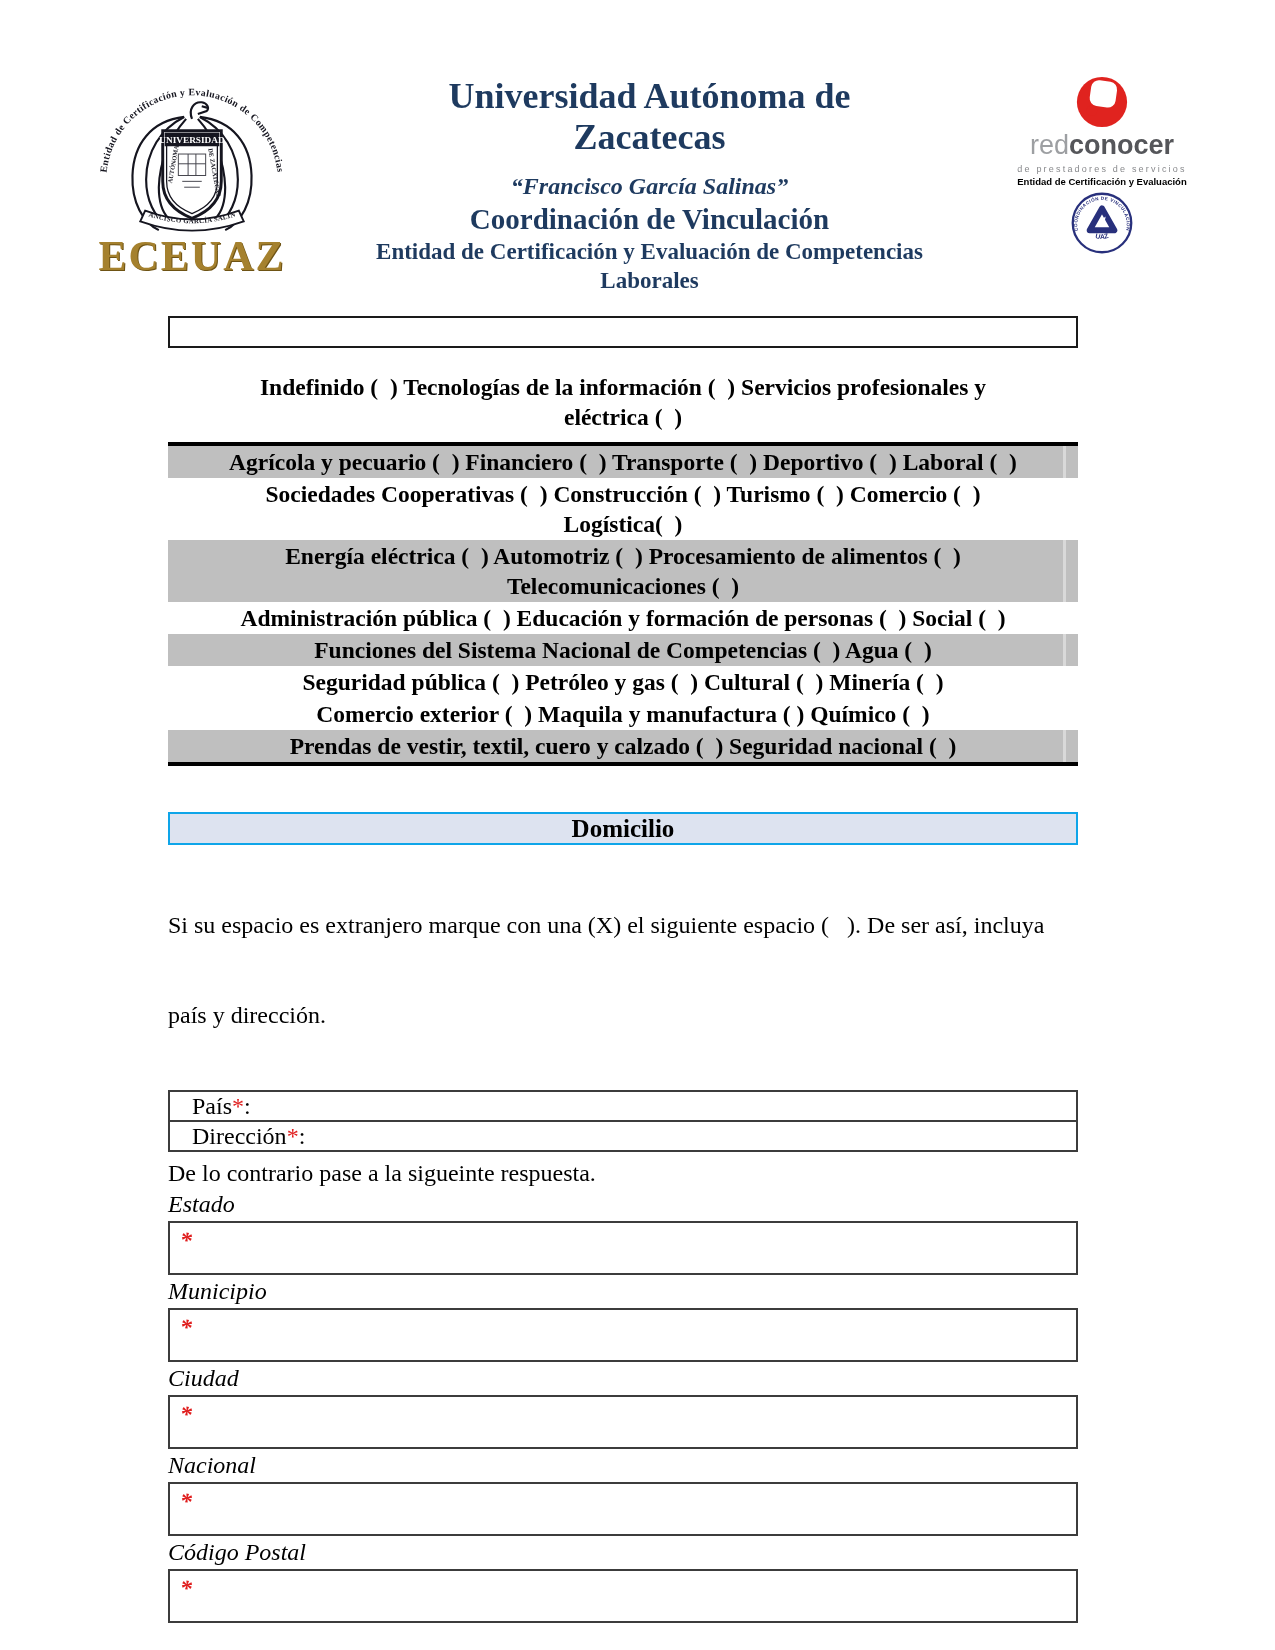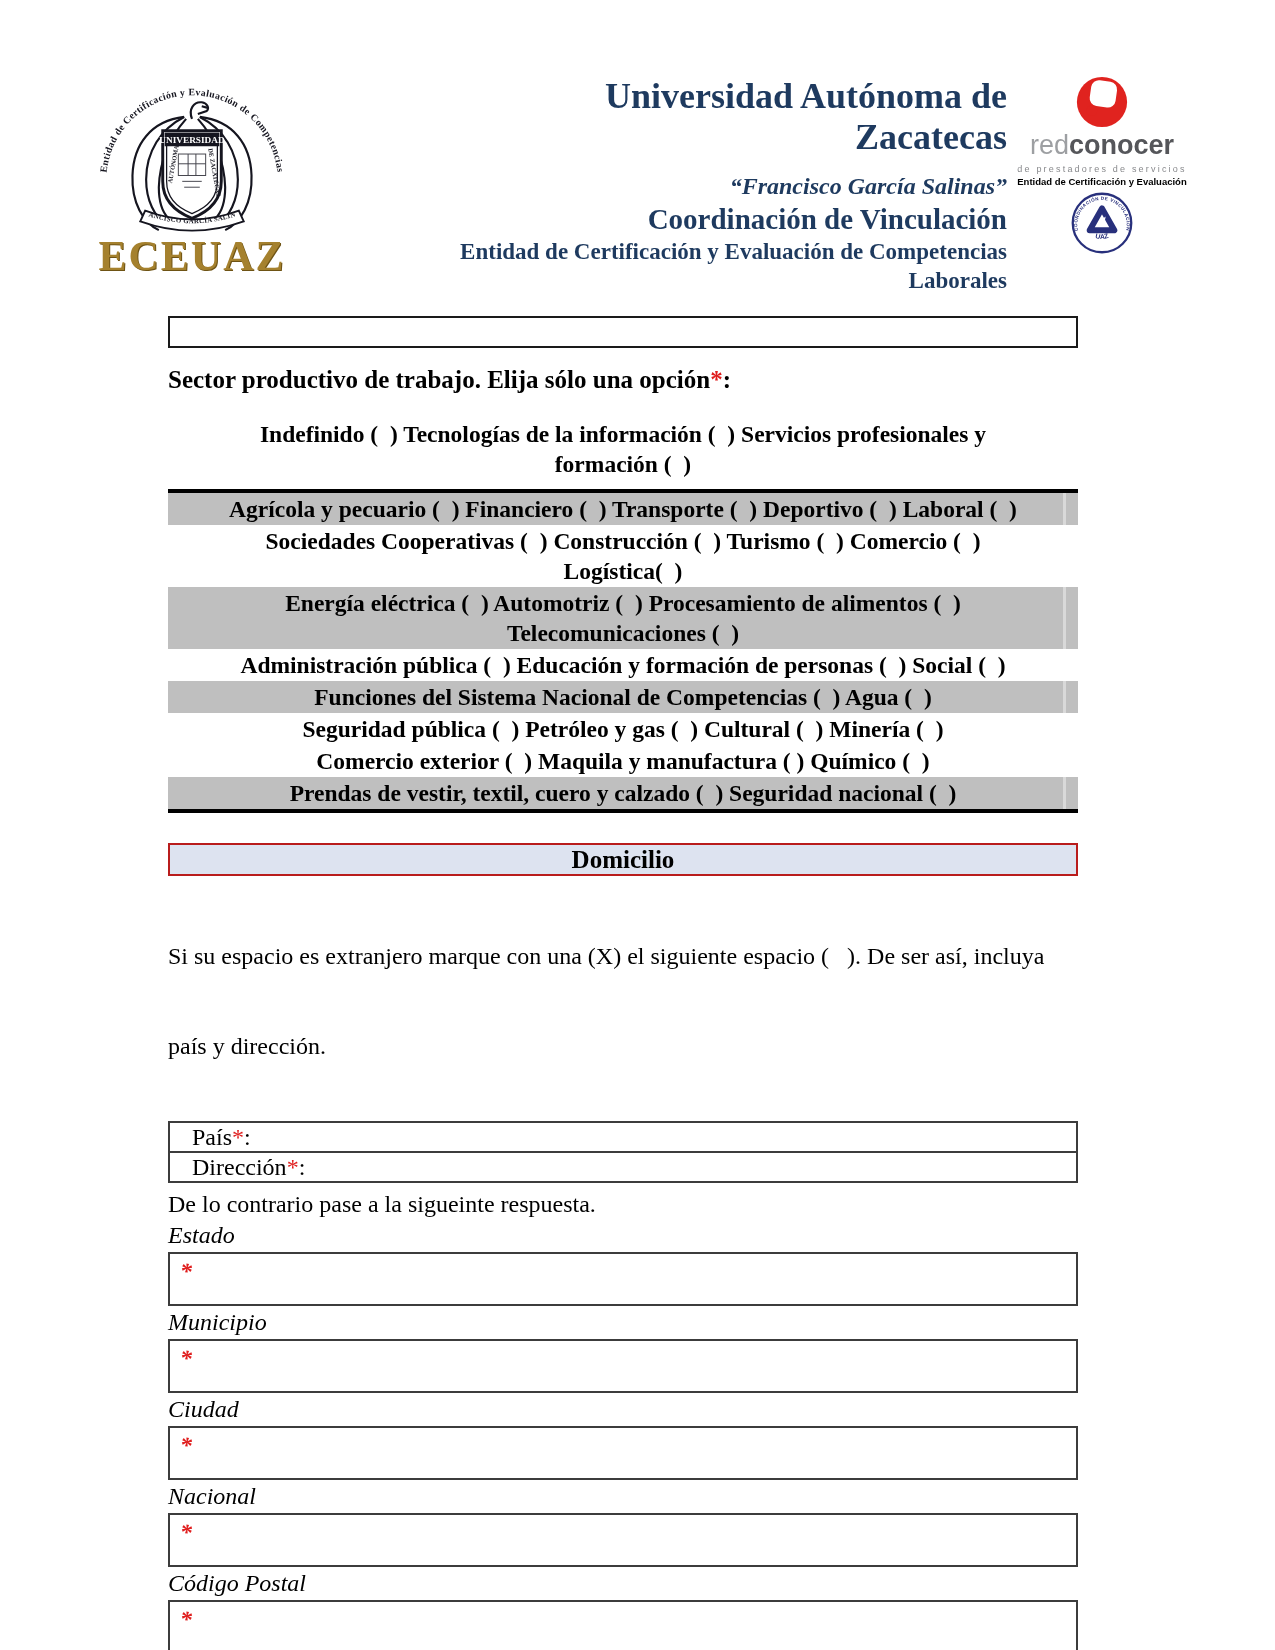--- a/index.html
+++ b/index.html
@@ -5,21 +5,21 @@
   html,body{margin:0;padding:0;background:#fff;}
   .page{position:relative;width:1275px;height:1650px;background:#ffffff;overflow:hidden;
         font-family:"Liberation Serif","DejaVu Serif",serif;color:#000;}
 
   
   .hdr{position:absolute;top:74px;left:92px;right:78px;display:flex;align-items:flex-start;}
   .crest-col{width:200px;flex:0 0 200px;text-align:center;}
   .crest-col svg{display:block;margin:0 auto;}
   .eceuaz{font-weight:bold;font-size:42px;letter-spacing:2px;color:#a5812e;line-height:40px;
           text-shadow:1px 1px 0 #6e5314;}
-  .titles{flex:1;text-align:right;padding-top:2px;}
+  .titles{flex:1;text-align:center;padding-top:2px;}
   .t-main{color:#1e3a5f;font-weight:bold;font-size:36px;line-height:41px;}
   .t-quote{color:#1e3a5f;font-weight:bold;font-style:italic;font-size:24px;line-height:31px;margin-top:13px;}
   .t-coord{color:#1e3a5f;font-weight:bold;font-size:29px;line-height:35px;}
   .t-ent{color:#1e3a5f;font-weight:bold;font-size:23px;line-height:29px;}
   .right-col{width:190px;flex:0 0 190px;display:flex;flex-direction:column;align-items:center;
              font-family:"Liberation Sans","DejaVu Sans",sans-serif;}
   .rc-word{line-height:26px;margin-top:2px;white-space:nowrap;}
   .rc-red{font-size:27px;color:#9d9fa2;}
   .rc-bold{font-size:27px;color:#55565a;font-weight:bold;}
   .rc-sub{font-size:9px;letter-spacing:2.2px;color:#88898c;margin-top:2px;white-space:nowrap;}
@@ -31,21 +31,21 @@
   .heading{margin-top:17px;font-weight:bold;font-size:25px;line-height:30px;white-space:pre-wrap;}
   .red{color:#e01d1d;}
 
   .sector-table{margin-top:23px;font-weight:bold;font-size:23.5px;text-align:center;}
   .srow{line-height:30px;padding:1px 6px;white-space:pre-wrap;position:relative;}
   .srow.shaded{background:#bfbfbf;}
   .srow.shaded::after{content:"";position:absolute;top:0;bottom:0;right:12px;width:3px;background:#d9d9d9;}
   .srow.rule-top{margin-top:9px;border-top:4px solid #000;}
   .srow.rule-bottom{border-bottom:4px solid #000;}
 
-  .domicilio-hd{margin-top:30px;background:#dde3f0;border:2px solid #b91c1c;height:29px;line-height:29px;
+  .domicilio-hd{margin-top:46px;background:#dde3f0;border:2px solid #0ea5e9;height:29px;line-height:29px;
                 text-align:center;font-weight:bold;font-size:25px;}
   .para{margin-top:5px;font-size:24px;line-height:30px;white-space:pre-wrap;}
   .inline-field{border:2px solid #3c3c3c;height:28px;line-height:28px;padding-left:22px;font-size:24px;
                 background:#fff;}
   .inline-field + .inline-field{margin-top:-2px;}
   .para2{font-size:24px;line-height:30px;margin-top:6px;}
 
   .fgroup{margin-top:2px;font-style:italic;}
   .flabel{font-size:24px;line-height:29px;}
   .fbox{border:2px solid #3c3c3c;height:50px;background:#fff;margin-top:2px;}
@@ -143,24 +143,23 @@
         <path d="M35,19 L48.5,43 L21.5,43 Z" fill="none" stroke="#28307c" stroke-width="6.5" stroke-linejoin="round"></path>
         <path d="M31,34 l8,-6 l-2,10 Z" fill="#ffffff"></path>
       </svg>
     </div>
   </div>
 
   <div class="content">
 
     <div class="bigbox"></div>
 
-    <div class="heading"><span>Sector productivo de trabajo. Elija sólo una opción</span><span class="red">*</span><span>:</span></div>
 
     <div class="sector-table" id="sector-table">
-        <div class="srow"><div>Indefinido (  ) Tecnologías de la información (  ) Servicios profesionales y</div><div>formación (  )</div></div>
+        <div class="srow"><div>Indefinido (  ) Tecnologías de la información (  ) Servicios profesionales y</div><div>eléctrica (  )</div></div>
         <div class="srow shaded rule-top"><div>Agrícola y pecuario (  ) Financiero (  ) Transporte (  ) Deportivo (  ) Laboral (  )</div></div>
         <div class="srow"><div>Sociedades Cooperativas (  ) Construcción (  ) Turismo (  ) Comercio (  )</div><div>Logística(  )</div></div>
         <div class="srow shaded"><div>Energía eléctrica (  ) Automotriz (  ) Procesamiento de alimentos (  )</div><div>Telecomunicaciones (  )</div></div>
         <div class="srow"><div>Administración pública (  ) Educación y formación de personas (  ) Social (  )</div></div>
         <div class="srow shaded"><div>Funciones del Sistema Nacional de Competencias (  ) Agua (  )</div></div>
         <div class="srow"><div>Seguridad pública (  ) Petróleo y gas (  ) Cultural (  ) Minería (  )</div></div>
         <div class="srow"><div>Comercio exterior (  ) Maquila y manufactura ( ) Químico (  )</div></div>
         <div class="srow shaded rule-bottom"><div>Prendas de vestir, textil, cuero y calzado (  ) Seguridad nacional (  )</div></div>
       </div>
 

